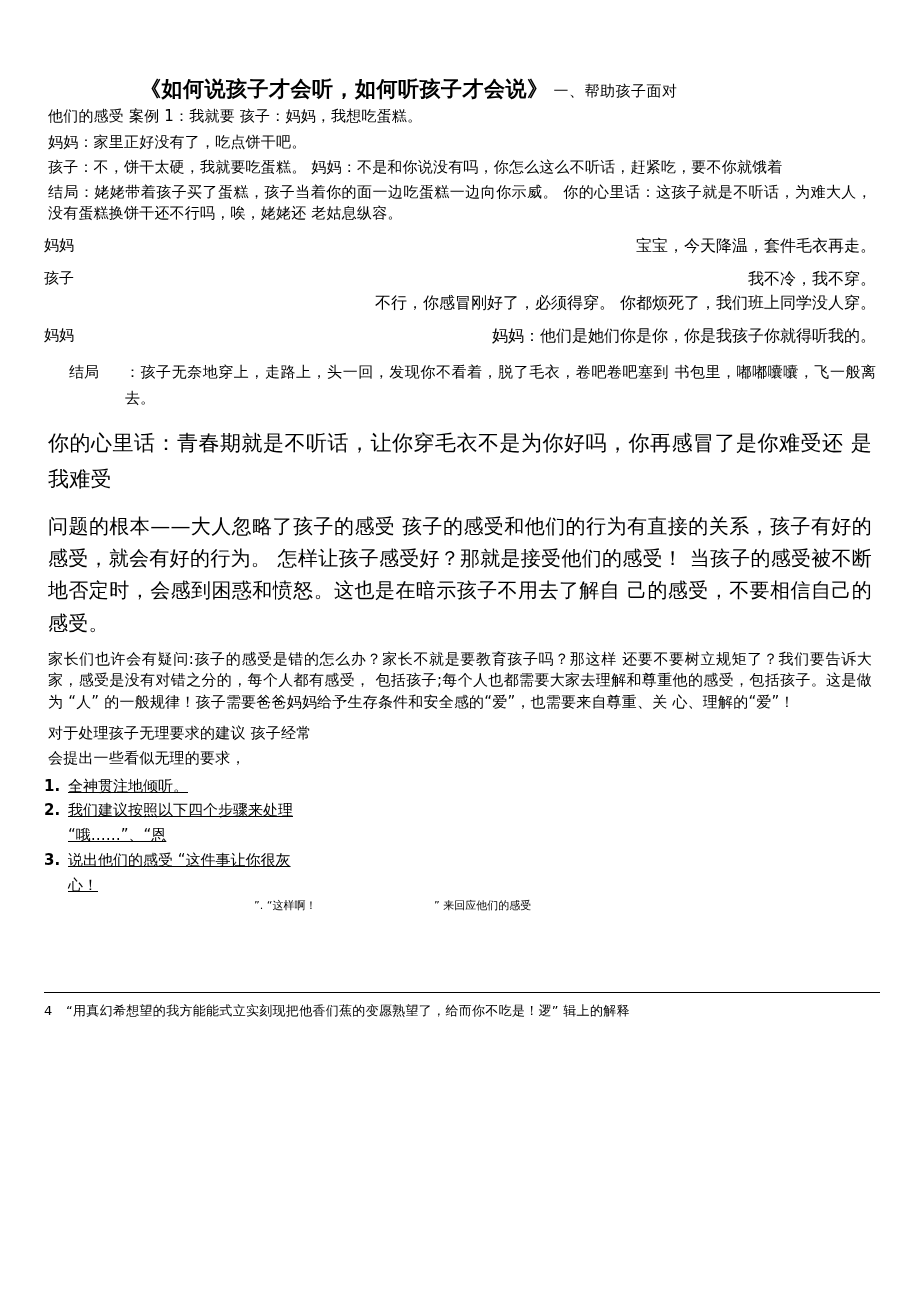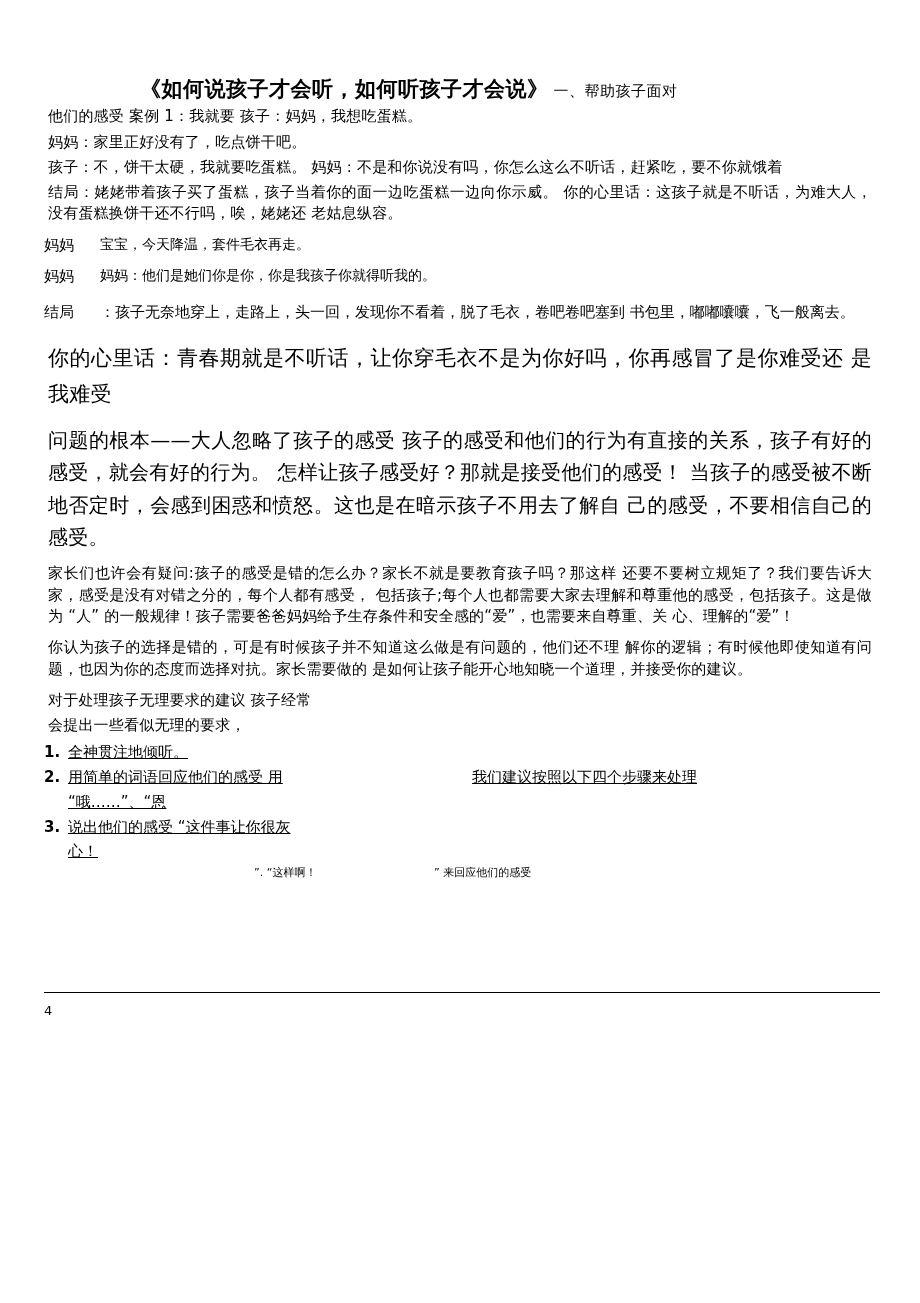--- a/index.html
+++ b/index.html
@@ -66,36 +66,38 @@
     margin-top: 9px;
   }
   .dialog-speaker {
     width: 56px;
     flex: 0 0 56px;
     font-size: 15px;
     line-height: 1.5;
   }
   .dialog-text {
     flex: 1;
-    font-size: 14px;
+    font-size: 16px;
     line-height: 1.5;
+    text-align: right;
   }
   .dialog-text .sub {
     display: block;
   }
   .ending-row {
     display: flex;
     align-items: flex-start;
     margin-top: 12px;
   }
   .ending-label {
     width: 56px;
     flex: 0 0 56px;
     font-size: 15px;
     line-height: 1.7;
+    margin-left: 25px;
   }
   .ending-body {
     flex: 1;
     font-size: 15px;
     line-height: 1.72;
     text-align: justify;
   }
   .body-loose {
     font-size: 21px;
     line-height: 1.72;
@@ -191,47 +193,52 @@
     <p class="tight">妈妈：家里正好没有了，吃点饼干吧。</p>
     <p class="tight">孩子：不，饼干太硬，我就要吃蛋糕。 妈妈：不是和你说没有吗，你怎么这么不听话，赶紧吃，要不你就饿着</p>
     <p class="tight">结局：姥姥带着孩子买了蛋糕，孩子当着你的面一边吃蛋糕一边向你示威。 你的心里话：这孩子就是不听话，为难大人，没有蛋糕换饼干还不行吗，唉，姥姥还 老姑息纵容。</p>
 
 
     <div class="dialog-row">
       <div class="dialog-speaker">妈妈</div>
       <div class="dialog-text">宝宝，今天降温，套件毛衣再走。</div>
     </div>
 
+    <div class="dialog-row">
+      <div class="dialog-speaker">孩子</div>
+      <div class="dialog-text">
+        <span class="sub">我不冷，我不穿。</span>
+        <span class="sub">不行，你感冒刚好了，必须得穿。 你都烦死了，我们班上同学没人穿。</span>
+      </div>
+    </div>
 
     <div class="dialog-row">
       <div class="dialog-speaker">妈妈</div>
       <div class="dialog-text">妈妈：他们是她们你是你，你是我孩子你就得听我的。</div>
     </div>
 
     <div class="ending-row">
       <div class="ending-label">结局</div>
       <div class="ending-body">：孩子无奈地穿上，走路上，头一回，发现你不看着，脱了毛衣，卷吧卷吧塞到 书包里，嘟嘟囔囔，飞一般离去。</div>
     </div>
 
     <p class="body-loose">你的心里话：青春期就是不听话，让你穿毛衣不是为你好吗，你再感冒了是你难受还 是我难受</p>
 
     <p class="body-loose2">问题的根本——大人忽略了孩子的感受 孩子的感受和他们的行为有直接的关系，孩子有好的感受，就会有好的行为。 怎样让孩子感受好？那就是接受他们的感受！ 当孩子的感受被不断地否定时，会感到困惑和愤怒。这也是在暗示孩子不用去了解自 己的感受，不要相信自己的感受。</p>
     <p class="tight gap-sm">家长们也许会有疑问:孩子的感受是错的怎么办？家长不就是要教育孩子吗？那这样 还要不要树立规矩了？我们要告诉大家，感受是没有对错之分的，每个人都有感受， 包括孩子;每个人也都需要大家去理解和尊重他的感受，包括孩子。这是做为 “人” 的一般规律！孩子需要爸爸妈妈给予生存条件和安全感的“爱”，也需要来自尊重、关 心、理解的“爱”！</p>
-    <p class="tight gap-sm">你认为孩子的选择是错的，可是有时候孩子并不知道这么做是有问题的，他们还不理 解你的逻辑；有时候他即使知道有问题，也因为你的态度而选择对抗。家长需要做的 是如何让孩子能开心地知晓一个道理，并接受你的建议。</p>
     <p class="tight gap-sm">对于处理孩子无理要求的建议 孩子经常</p>
     <p class="tight">会提出一些看似无理的要求，</p>
 
     <div class="list">
       <div class="list-item">
         <span class="list-num">1.</span>
         <span class="list-body">全神贯注地倾听。</span>
       </div>
       <div class="list-item">
         <span class="list-num">2.</span>
-        <span class="list-body">用简单的词语回应他们的感受 用</span>
         <span class="list-body">我们建议按照以下四个步骤来处理</span>
       </div>
       <div class="list-item">
         <span class="list-num"></span>
         <span class="list-body">“哦……”、“恩</span>
       </div>
       <div class="list-item">
         <span class="list-num">3.</span>
         <span class="list-body">说出他们的感受 “这件事让你很灰</span>
       </div>
@@ -244,17 +251,18 @@
     <div class="overlap-wrap">
       <span class="ov" style="left:210px; top:0px;">”. “这样啊！</span>
       <span class="ov" style="left:390px; top:0px;text-align:right;">” 来回应他们的感受</span>
     </div>
 
   </div>
 
   <div class="footer">
     <div class="footer-inner">
       <span class="fnum">4</span>
+      <span class="f1">“用真幻希想望的我方能能式立实刻现把他香们蕉的变愿熟望了，给而你不吃是！逻”  辑上的解释</span>
       <span class="f2"></span>
     </div>
   </div>
 
 </div>
 
 </body></html>

